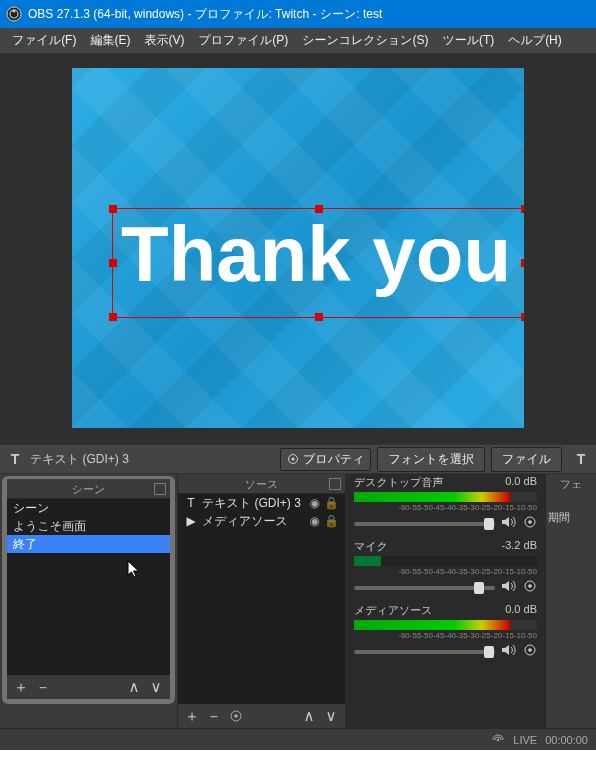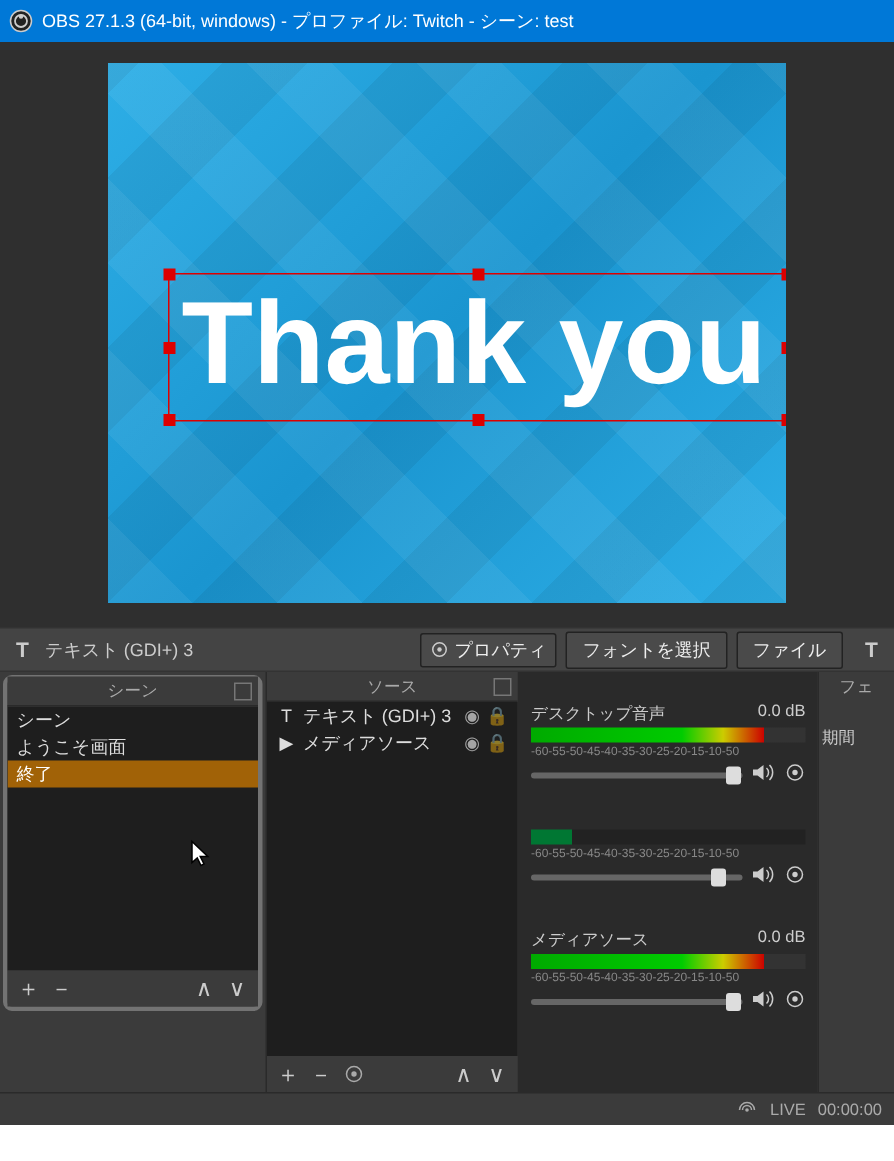--- a/index.html
+++ b/index.html
@@ -4,50 +4,50 @@
 <style>
 *{box-sizing:border-box;margin:0;padding:0;font-family:"Meiryo","Segoe UI",sans-serif;user-select:none}
 body{background:#fff;width:596px;height:774px;overflow:hidden}
 .app{width:596px;height:750px;background:#444;display:flex;flex-direction:column;color:#ddd;font-size:12px}
 .titlebar{height:28px;background:#0078d7;display:flex;align-items:center;padding:0 6px;color:#fff;font-size:12px}
 .titlebar .app-icon{width:16px;height:16px;margin-right:6px}
 .menubar{height:26px;background:#444;display:flex;align-items:center;gap:14px;padding:0 12px;font-size:12px;color:#eee;border-bottom:1px solid #333}
 .preview{flex:0 0 390px;background:#2f2f2f;display:flex;justify-content:center;align-items:flex-start;padding-top:14px}
 .canvas{width:452px;height:360px;background:linear-gradient(135deg,#2daee6 0%,#1a95d0 50%,#2daee6 100%);position:relative;overflow:hidden}
 .canvas::before{content:"";position:absolute;inset:0;background:repeating-linear-gradient(45deg,rgba(255,255,255,0.06) 0 40px,transparent 40px 80px),repeating-linear-gradient(-45deg,rgba(0,0,0,0.06) 0 40px,transparent 40px 80px)}
-.sel{position:absolute;left:40px;top:140px;right:-2px;height:99px;border:1px solid #d00}
+.sel{position:absolute;left:40px;top:140px;right:-2px;height:110px;border:1px solid #d00}
 .sel .txt{color:#fff;font-weight:700;font-size:78px;line-height:1;white-space:nowrap;position:absolute;top:6px;left:8px;font-family:Arial,sans-serif}
 .handle{position:absolute;width:8px;height:8px;background:#d00}
 .h-tl{top:-4px;left:-4px}.h-tm{top:-4px;left:50%;margin-left:-4px}.h-tr{top:-4px;right:-4px}
 .h-ml{top:50%;left:-4px;margin-top:-4px}.h-mr{top:50%;right:-4px;margin-top:-4px}
 .h-bl{bottom:-4px;left:-4px}.h-bm{bottom:-4px;left:50%;margin-left:-4px}.h-br{bottom:-4px;right:-4px}
 .srcbar{height:30px;background:#444;display:flex;align-items:center;padding:0 6px;gap:6px;border-top:1px solid #333;border-bottom:1px solid #333}
 .srcbar .ticon{width:18px;height:18px;display:inline-flex;align-items:center;justify-content:center;font-weight:bold;color:#ccc;font-size:14px}
 .srcbar .label{flex:0 0 auto;margin-right:auto;color:#ccc}
 .btn{background:#4a4a4a;border:1px solid #222;color:#eee;padding:3px 10px;font-size:12px;display:flex;align-items:center;gap:4px;border-radius:2px}
 .btn.mini{padding:2px 6px}
 .panels{flex:1;display:flex;gap:0;background:#3b3b3b}
 .panel{display:flex;flex-direction:column;border-right:1px solid #2a2a2a;min-width:0}
 .p-scenes{width:178px}.p-sources{width:168px}.p-mixer{flex:1}
 .phead{height:20px;background:#3b3b3b;color:#aaa;font-size:11px;text-align:center;line-height:20px;border-bottom:1px solid #2a2a2a;position:relative}
 .phead .pop{position:absolute;right:4px;top:4px;width:12px;height:12px;border:1px solid #777}
 .plist{flex:1;background:#1e1e1e;overflow:hidden}
 .row{padding:2px 6px;color:#ddd;height:18px;display:flex;align-items:center;gap:4px}
-.row.sel-row{background:#a16207;color:#fff}
+.row.sel-row{background:#3b82f6;color:#fff}
 .row .ic{width:14px;text-align:center}
 .pfoot{height:24px;background:#3b3b3b;display:flex;align-items:center;gap:6px;padding:0 6px;color:#ccc;font-size:15px}
 .pfoot .sp{flex:1}
 .pfoot span{display:inline-flex;width:16px;justify-content:center}
-.scenes-box{border:3px solid #737373;border-radius:6px;margin:2px}
+.scenes-box{border:5px solid #737373;border-radius:6px;margin:2px}
 .scenes-box .phead{margin-top:-2px}
-.mix-item{padding:20px 8px 6px 8px;color:#ccc}
+.mix-item{padding:1px 8px 6px 8px;color:#ccc}
 .mix-item .mh{display:flex;justify-content:space-between;font-size:11px}
 .meter{height:10px;background:linear-gradient(to right,#0a0 0%,#0c0 55%,#cc0 70%,#c00 85%,#333 85%,#333 100%);margin-top:2px;position:relative}
 .meter.low{background:linear-gradient(to right,#073 0%,#073 15%,#222 15%,#222 100%)}
-.ticks{display:flex;justify-content:flex-start;font-size:8px;color:#888;margin-top:1px}
+.ticks{display:flex;justify-content:flex-end;font-size:8px;color:#888;margin-top:1px}
 .mixrow{display:flex;align-items:center;gap:6px;margin-top:3px}
 .slider{flex:1;height:4px;background:#666;position:relative;border-radius:2px}
 .slider .knob{position:absolute;top:-4px;width:10px;height:12px;background:#ddd;border-radius:2px}
 .right-slice{width:50px;background:#3b3b3b;display:flex;flex-direction:column}
 .statusbar{height:22px;background:#3b3b3b;display:flex;align-items:center;justify-content:flex-end;gap:8px;padding:0 8px;color:#aaa;font-size:11px;border-top:1px solid #2a2a2a}
 .cursor{position:absolute;left:127px;top:560px;pointer-events:none}
 svg{overflow:visible}
 </style>
 </head>
 <body>
@@ -55,20 +55,29 @@
 <div class="app">
   <div class="titlebar">
     <svg class="app-icon" viewBox="0 0 16 16">
         <circle cx="8" cy="8" r="7" fill="#222" stroke="#ccc"></circle>
         <circle cx="8" cy="8" r="4" fill="none" stroke="#ccc" stroke-width="1.2"></circle>
         <circle cx="8" cy="5" r="1.5" fill="#ccc"></circle>
       </svg>
     <span>OBS 27.1.3 (64-bit, windows) - プロファイル: Twitch - シーン: test</span>
   </div>
 
+  <div class="menubar">
+    <span>ファイル(F)</span>
+    <span>編集(E)</span>
+    <span>表示(V)</span>
+    <span>プロファイル(P)</span>
+    <span>シーンコレクション(S)</span>
+    <span>ツール(T)</span>
+    <span>ヘルプ(H)</span>
+  </div>
 
   <div class="preview">
     <div class="canvas">
       <div class="sel">
         <div class="txt">Thank you</div>
         <div class="handle h-tl"></div>
         <div class="handle h-tm"></div>
         <div class="handle h-tr"></div>
         <div class="handle h-ml"></div>
         <div class="handle h-mr"></div>
@@ -186,20 +195,24 @@
                   <path d="M1 4h3l4-3v10l-4-3H1z" fill="#ccc"></path>
                   <path d="M10 3a4 4 0 0 1 0 6M12 1a7 7 0 0 1 0 10" fill="none" stroke="#ccc"></path>
                 </svg></span>
               <span><svg width="14" height="14">
                   <circle cx="7" cy="7" r="5" fill="none" stroke="#ccc"></circle>
                   <circle cx="7" cy="7" r="1.8" fill="#ccc"></circle>
                 </svg></span>
             </div>
           </div>
           <div class="mix-item">
+            <div class="mh">
+              <span>マイク</span>
+              <span>-3.2 dB</span>
+            </div>
             <div class="meter low"></div>
             <div class="ticks">
               <span>-60</span>
               <span>-55</span>
               <span>-50</span>
               <span>-45</span>
               <span>-40</span>
               <span>-35</span>
               <span>-30</span>
               <span>-25</span>

